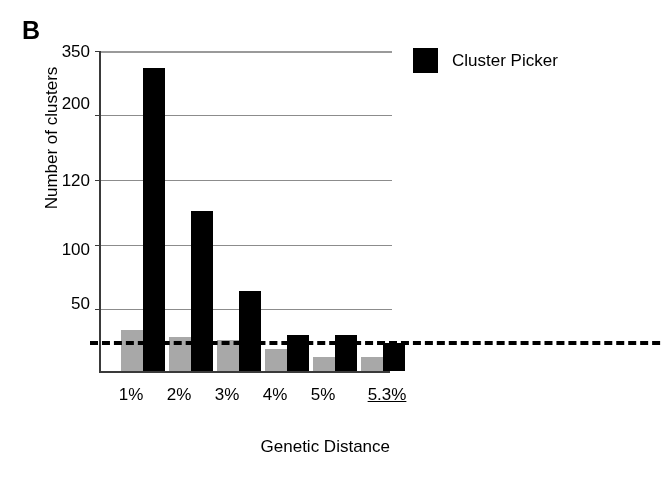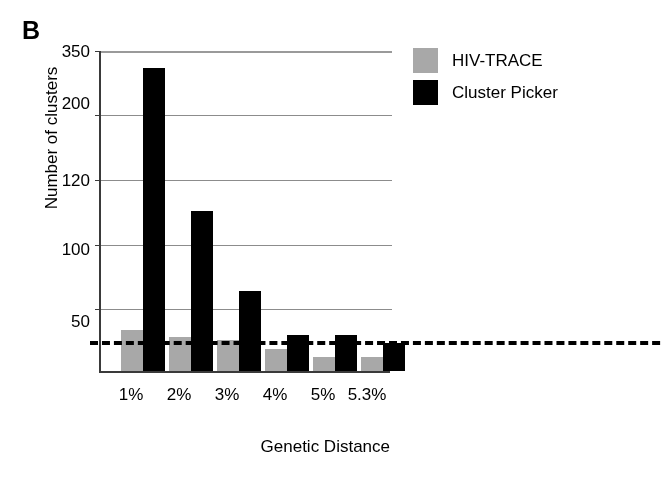--- a/index.html
+++ b/index.html
@@ -169,21 +169,21 @@
 
 <div id="panel-label">B</div>
 
 <div id="y-axis-title">Number of clusters</div>
 
 <div id="y-tick-labels">
   <div class="y-tick-label" style="top:-8px;">350</div>
   <div class="y-tick-label" style="top:44px;">200</div>
   <div class="y-tick-label" style="top:121px;">120</div>
   <div class="y-tick-label" style="top:190px;">100</div>
-  <div class="y-tick-label" style="top:262px;">50</div>
+  <div class="y-tick-label" style="top:244px;">50</div>
 </div>
 
 <div id="plot-area">
 
   <div class="gridline top" style="top:0px;"></div>
   <div class="gridline" style="top:64px;"></div>
   <div class="gridline" style="top:129px;"></div>
   <div class="gridline" style="top:194px;"></div>
   <div class="gridline" style="top:258px;"></div>
 
@@ -220,27 +220,23 @@
 
   <div id="threshold-line" style="top:290px;"></div>
 </div>
 
 <div id="x-tick-labels">
   <div class="x-tick-label" style="left:32px;">1%</div>
   <div class="x-tick-label" style="left:80px;">2%</div>
   <div class="x-tick-label" style="left:128px;">3%</div>
   <div class="x-tick-label" style="left:176px;">4%</div>
   <div class="x-tick-label" style="left:224px;">5%</div>
-  <div class="x-tick-label" style="left:268px;">5.3%</div>
+  <div class="x-tick-label" style="left:288px;text-decoration:underline;">5.3%</div>
 </div>
 
 <div id="x-axis-title">Genetic Distance</div>
 
 <div id="legend">
-  <div class="legend-row">
-    <div class="legend-swatch" style="background:#a8a8a8;"></div>
-    <div class="legend-label">HIV-TRACE</div>
-  </div>
   <div class="legend-row">
     <div class="legend-swatch" style="background:#000000;"></div>
     <div class="legend-label">Cluster Picker</div>
   </div>
 </div>
 
 </body></html>

